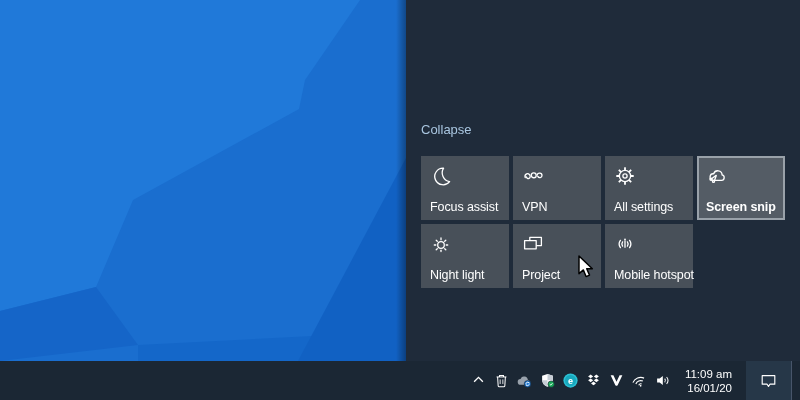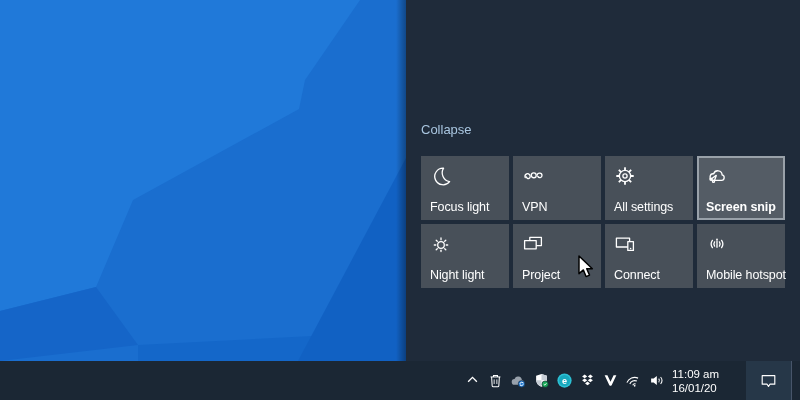--- a/index.html
+++ b/index.html
@@ -22,22 +22,22 @@
   .tile.active{--tilebg:#0078d7;background:var(--tilebg);}
   .t-icon{position:absolute;left:8px;top:8px;width:24px;height:24px;}
   .t-icon svg{width:24px;height:24px;display:block;}
   .t-label{position:absolute;left:9px;bottom:6px;font-size:12.5px;letter-spacing:-0.1px;white-space:nowrap;}
 
   
   .taskbar{position:absolute;left:0;top:361px;width:800px;height:39px;background:#1b2734;}
   .tray{position:absolute;right:0;top:0;height:39px;display:flex;align-items:center;}
   .ticon{width:23px;height:39px;display:flex;align-items:center;justify-content:center;}
   .ticon svg{width:19px;height:19px;display:block;}
-  .clock{min-width:54px;text-align:left;color:#fff;font-size:11.5px;line-height:14px;
-    padding:0 20px 0 4px;cursor:default;}
+  .clock{min-width:54px;text-align:right;color:#fff;font-size:11.5px;line-height:14px;
+    padding:0 14px 0 4px;cursor:default;}
   .ac-button{width:45px;height:39px;display:flex;align-items:center;justify-content:center;
     background:#263748;}
   .ac-button svg{width:21px;height:21px;display:block;}
   .edge-strip{width:8px;height:39px;border-left:1px solid #47556a;}
 
   
   .cursor{position:absolute;left:577px;top:255px;pointer-events:none;}
 </style>
 </head>
 <body>
@@ -57,21 +57,21 @@
 
   <div class="ac-panel">
     <div class="ac-collapse">Collapse</div>
     <div class="ac-grid">
         <div class="tile">
       <span class="t-icon">
             <svg viewBox="0 0 24 24">
               <path d="M14.6 4.2 a8.3 8.3 0 1 0 6 13.4 a8.8 8.8 0 0 1 -6 -13.4 z" stroke="#fff" stroke-width="1.3" fill="none" stroke-linecap="round" stroke-linejoin="round"></path>
             </svg>
           </span>
-      <span class="t-label">Focus light</span>
+      <span class="t-label">Focus assist</span>
     </div>
         <div class="tile">
       <span class="t-icon">
             <svg viewBox="0 0 24 24">
               <g stroke="#fff" stroke-width="1.3" fill="none" stroke-linecap="round" stroke-linejoin="round">
                 <path d="M4.2 13.6 c-1.2 -3.6 3.4 -5.6 4.8 -2.2 c1.2 2.9 -2.8 4.6 -3.6 1.4"></path>
                 <path d="M10.2 11.2 c0.4 -3.2 5 -2.8 5 0.2 c0 3 -4.4 3.2 -4.8 0.2"></path>
                 <path d="M16.2 11 c0.5 -2.8 4.8 -2.4 4.8 0.4 c0 2.4 -3.2 2.9 -4.2 1"></path>
               </g>
             </svg>
@@ -139,32 +139,20 @@
                 <rect x="3.6" y="8.6" width="11.6" height="8.2" fill="var(--tilebg)"></rect>
               </g>
             </svg>
           </span>
       <span class="t-label">Project</span>
     </div>
         <div class="tile">
       <span class="t-icon">
             <svg viewBox="0 0 24 24">
               <g stroke="#fff" stroke-width="1.3" fill="none" stroke-linecap="round" stroke-linejoin="round">
-                <rect x="3.4" y="6.2" width="13.2" height="8.8"></rect>
-                <rect x="14.8" y="9.6" width="5.6" height="8.8" fill="var(--tilebg)"></rect>
-              </g>
-              <circle cx="17.6" cy="16.5" r="0.8" fill="#fff"></circle>
-            </svg>
-          </span>
-      <span class="t-label">Connect</span>
-    </div>
-        <div class="tile">
-      <span class="t-icon">
-            <svg viewBox="0 0 24 24">
-              <g stroke="#fff" stroke-width="1.3" fill="none" stroke-linecap="round" stroke-linejoin="round">
                 <path d="M7.4 8.4 a6.2 6.2 0 0 0 0 7.2"></path>
                 <path d="M9.6 9.9 a3.6 3.6 0 0 0 0 4.2"></path>
                 <path d="M16.6 8.4 a6.2 6.2 0 0 1 0 7.2"></path>
                 <path d="M14.4 9.9 a3.6 3.6 0 0 1 0 4.2"></path>
                 <path d="M12 8.9 v6.4"></path>
               </g>
               <circle cx="12" cy="7.5" r="0.9" fill="#fff"></circle>
             </svg>
           </span>
       <span class="t-label">Mobile hotspot</span>

